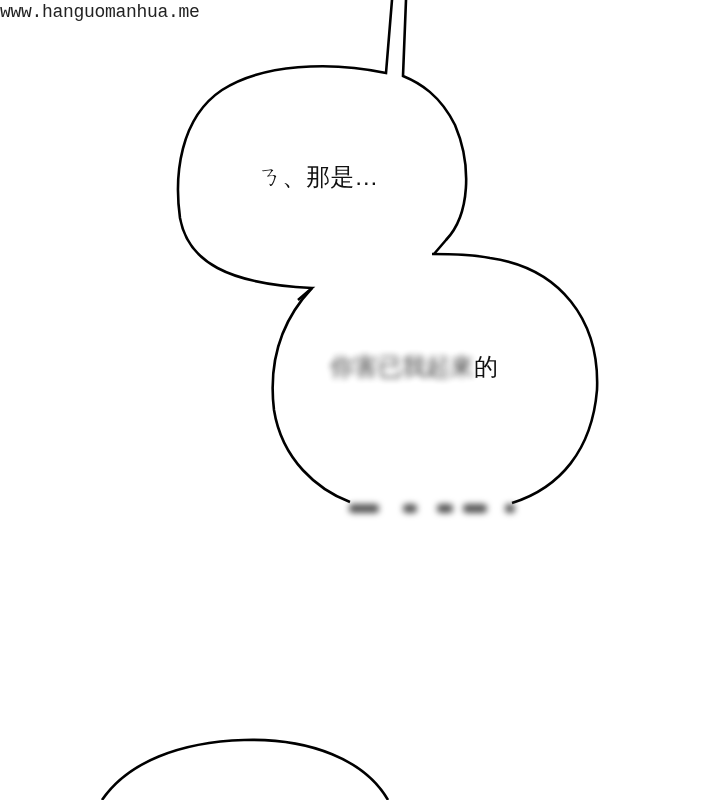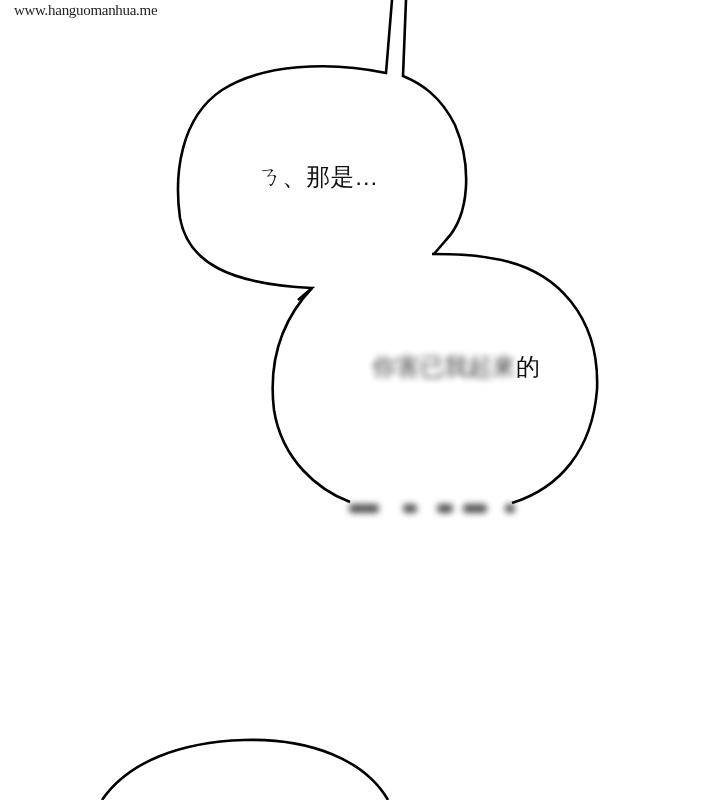--- a/index.html
+++ b/index.html
@@ -1,25 +1,25 @@
 <!DOCTYPE html>
 <html><head>
   <meta charset="utf-8">
   <style>
     html, body { margin: 0; padding: 0; background: #ffffff; }
     body { width: 720px; height: 800px; position: relative; overflow: hidden; }
     .watermark {
-      position: absolute; left: 14px; top: 2px;
-      font-family: Liberation Serif, serif; font-size: 15px; color: #222;
+      position: absolute; left: 0; top: 2px;
+      font-family: Liberation Mono, monospace; font-size: 18px; color: #222;
       letter-spacing: -0.3px;
     }
     svg.art { position: absolute; left: 0; top: 0; }
     .bubble-text {
       position: absolute; font-family: Liberation Sans, sans-serif;
-      color: #111; text-align: right; white-space: nowrap;
+      color: #111; text-align: left; white-space: nowrap;
     }
     .t1 { left: 258px; top: 161px; font-size: 24px; }
     .t2 { left: 330px; top: 350px; font-size: 24px; line-height: 34px; width: 210px; }
     .blur-part { filter: blur(3px); opacity: 0.85; }
     .blurbar {
       position: absolute; left: 345px; top: 500px; width: 170px; height: 18px;
       filter: blur(3px);
     }
     .blurbar span { position: absolute; top: 4px; height: 9px; background: #555; border-radius: 4px; }
   </style>

